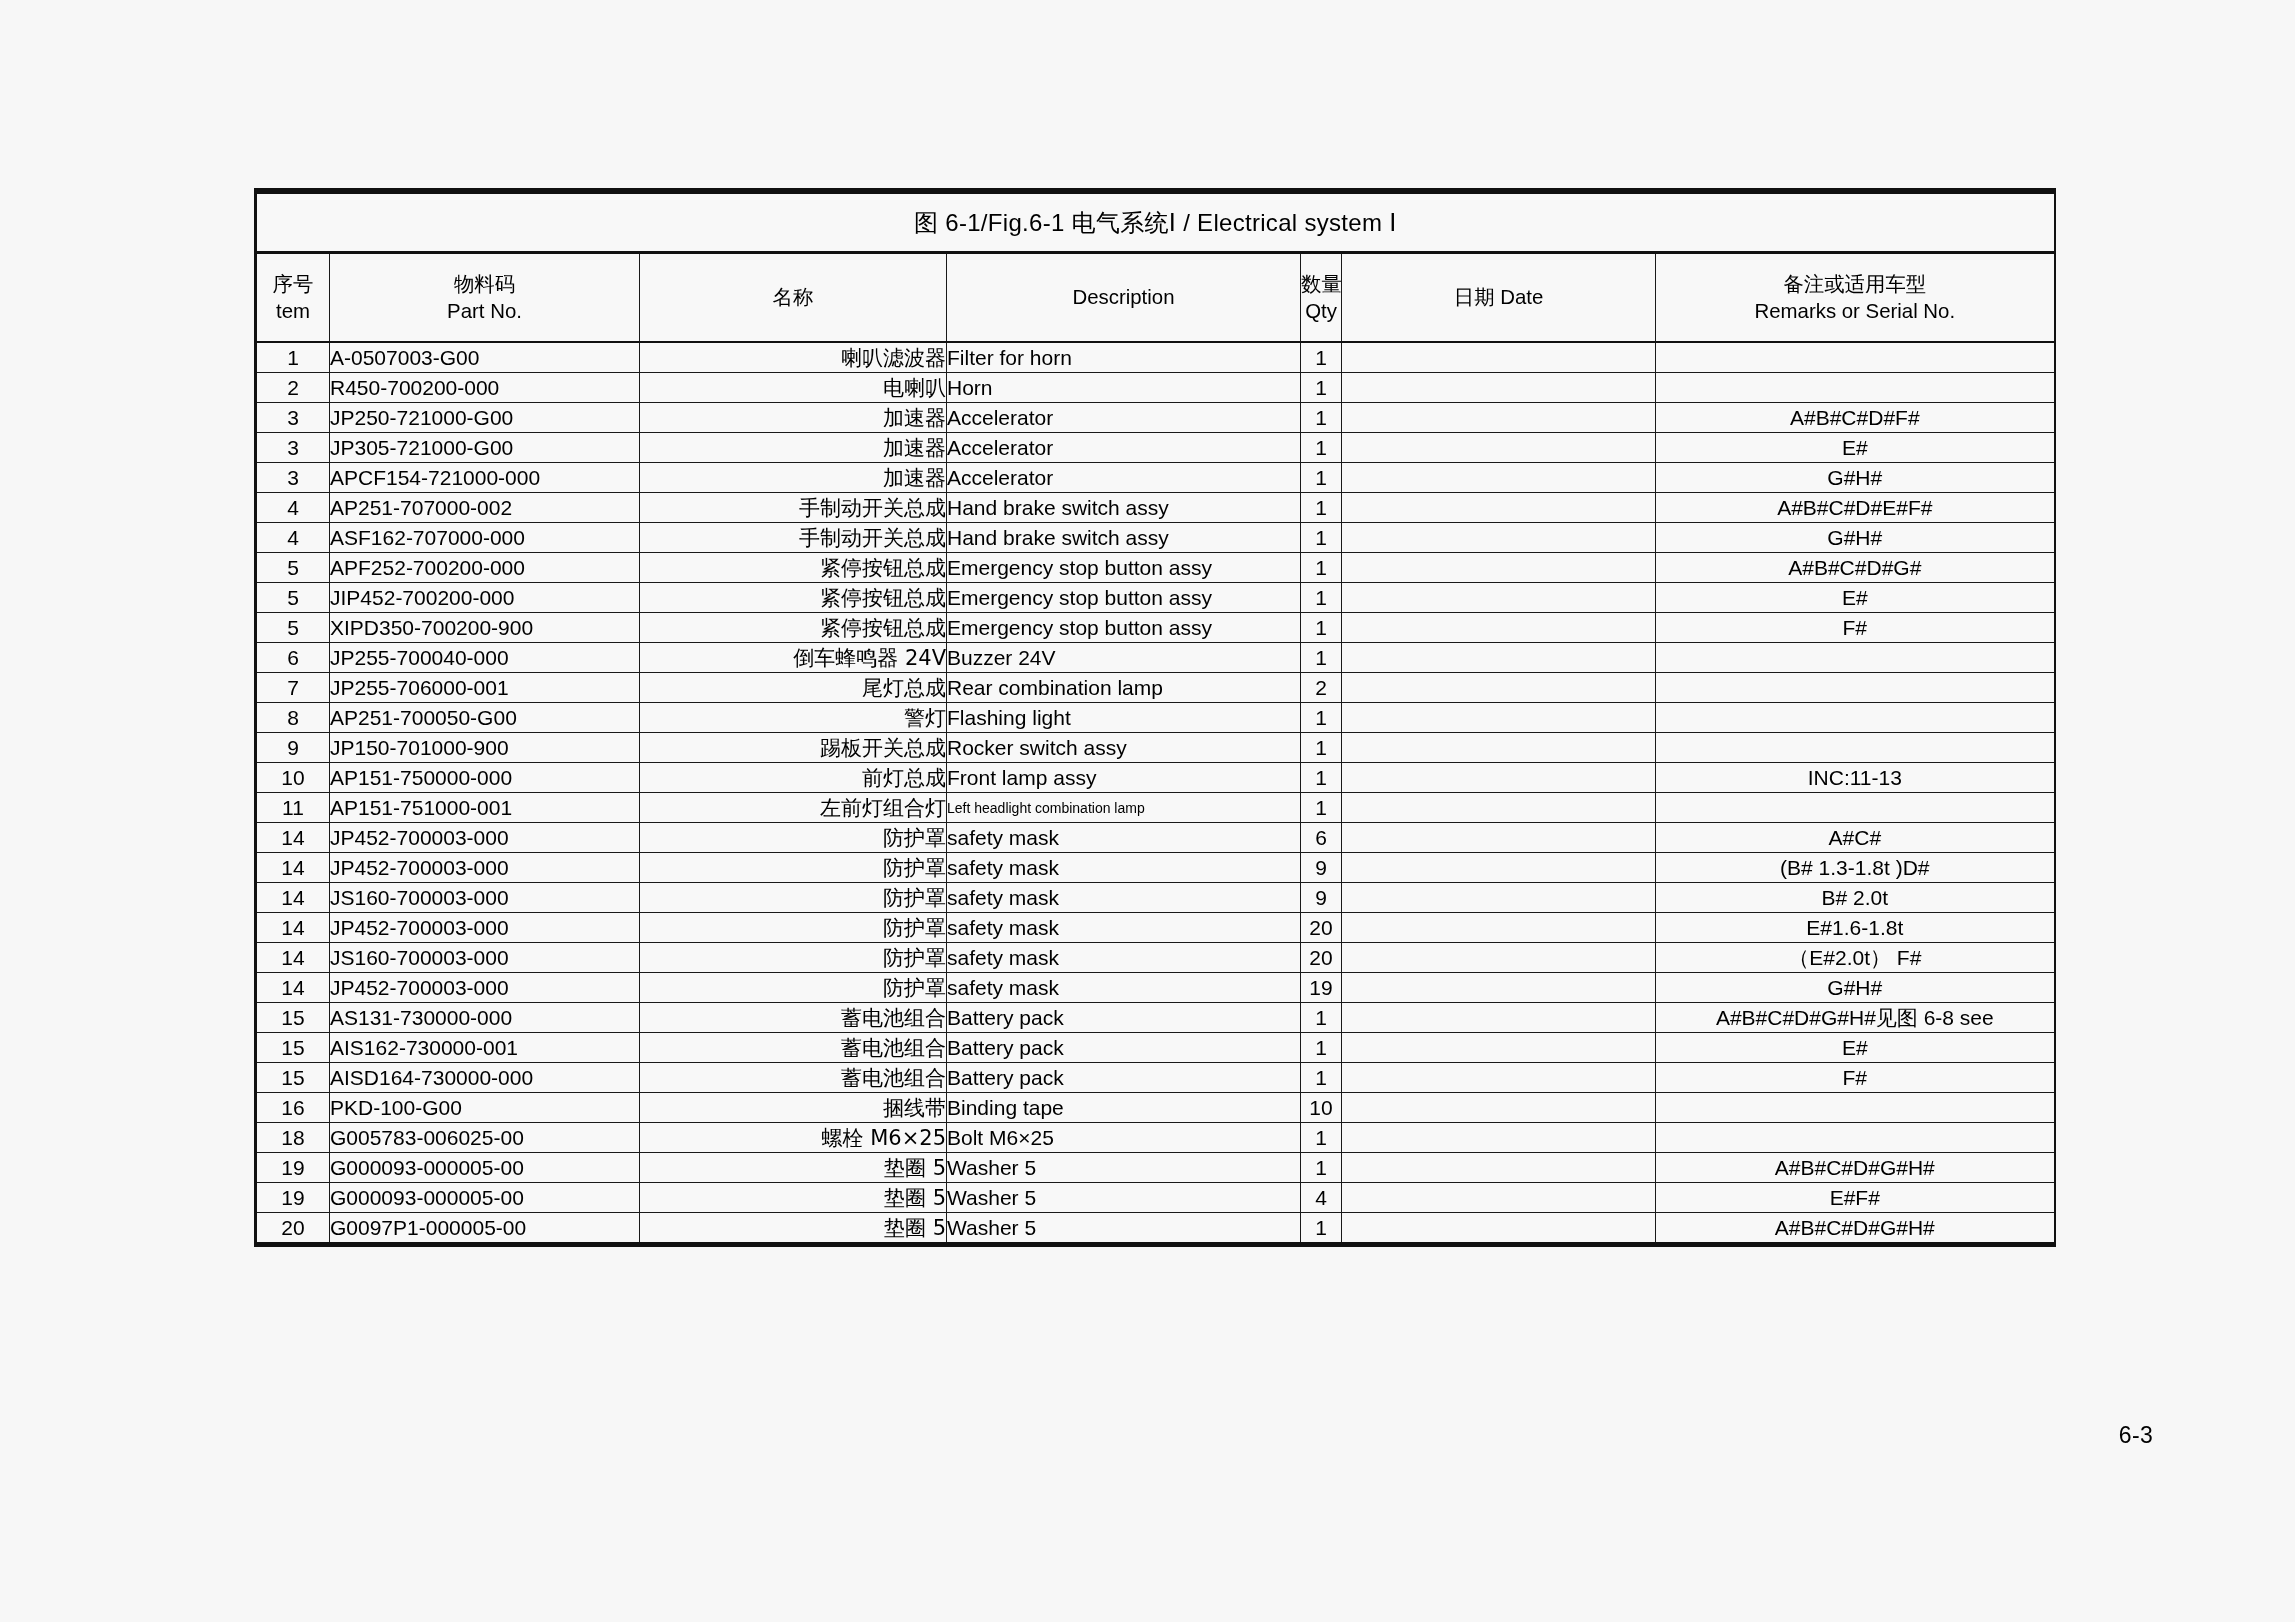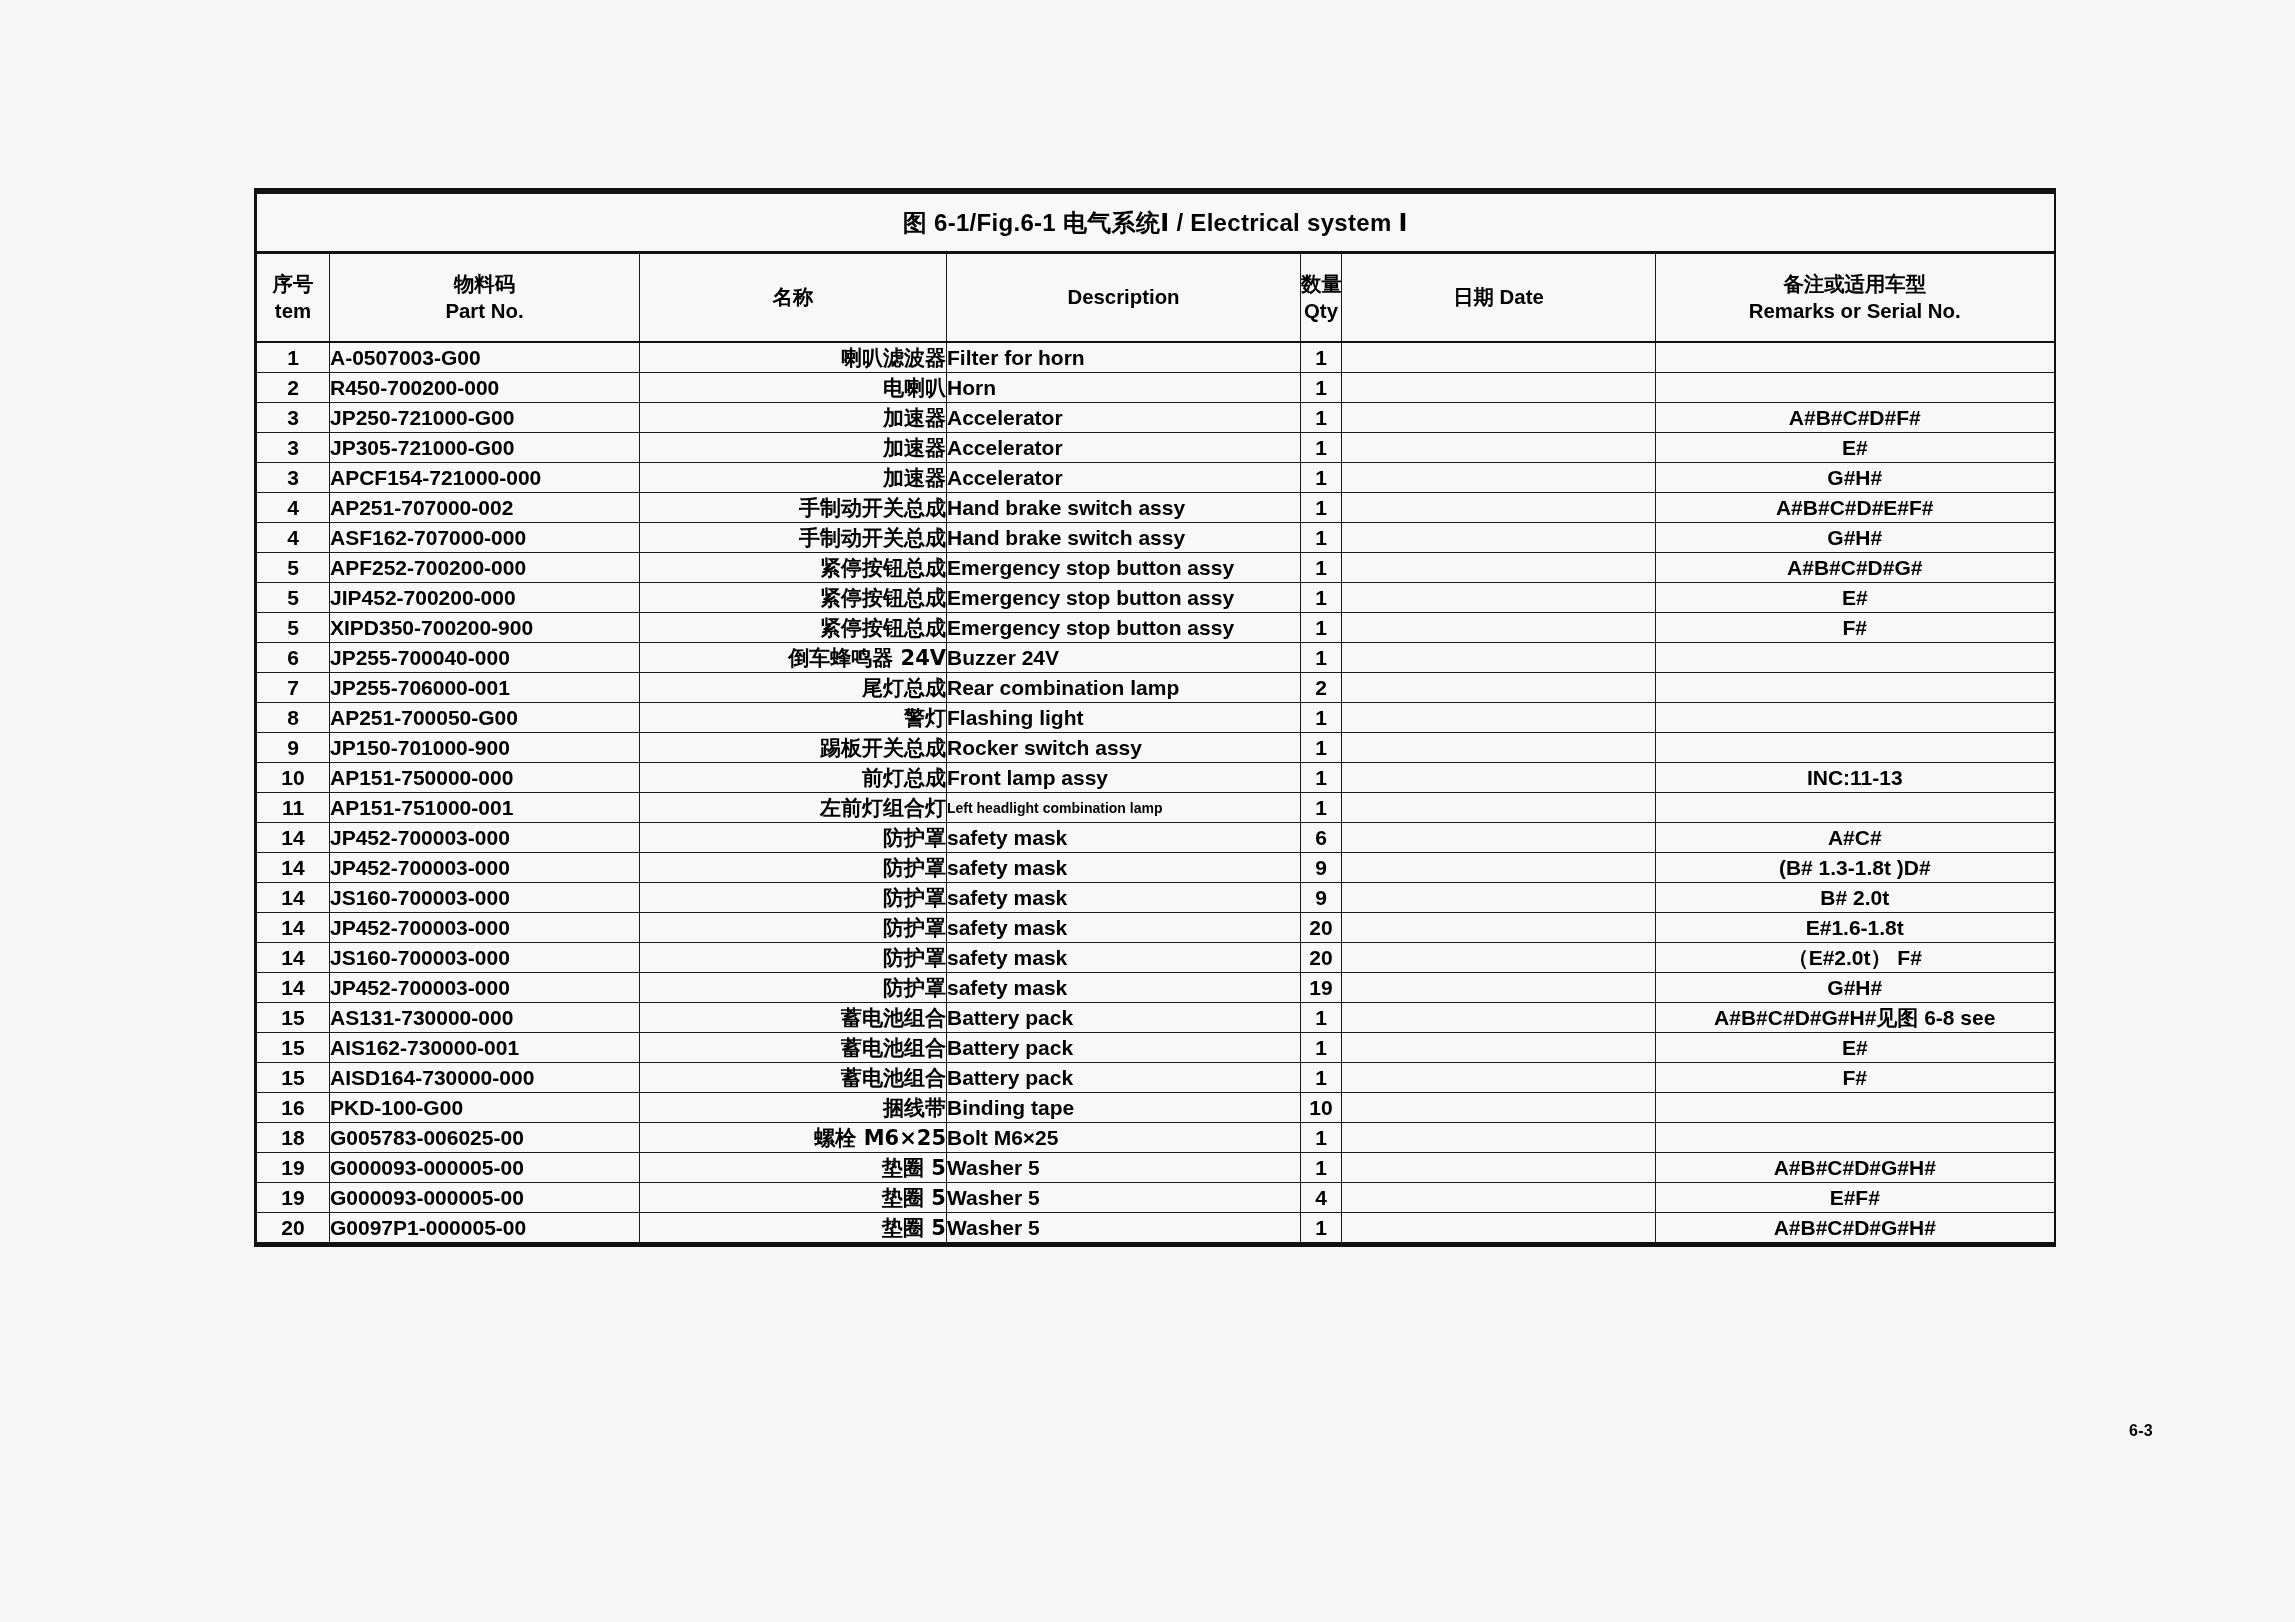--- a/index.html
+++ b/index.html
@@ -15,21 +15,20 @@
     position: relative;
     overflow: hidden;
   }
 
   #page {
     position: absolute;
     left: 0; top: 0;
     width: 2295px;
     height: 1622px;
     background: #f7f7f7;
-    font-weight: bold;
   }
 
   
   #parts-table-wrap {
     position: absolute;
     left: 254px;
     top: 188px;
     width: 1798px;
   }
 
@@ -102,21 +101,21 @@
   .cell-desc.small { font-size: 14px; }
 
   .head-cn { display: block; font-family: "DejaVu Sans", "Liberation Sans", sans-serif; }
   .head-en { display: block; }
   .head-single { display: block; }
 
   #page-number {
     position: absolute;
     right: 142px;
     top: 1422px;
-    font-size: 16px;
+    font-size: 23px;
     letter-spacing: 0.3px;
   }
 </style>
 </head>
 <body>
 
 <div id="page">
 
   <div id="parts-table-wrap">
     <table class="parts">

